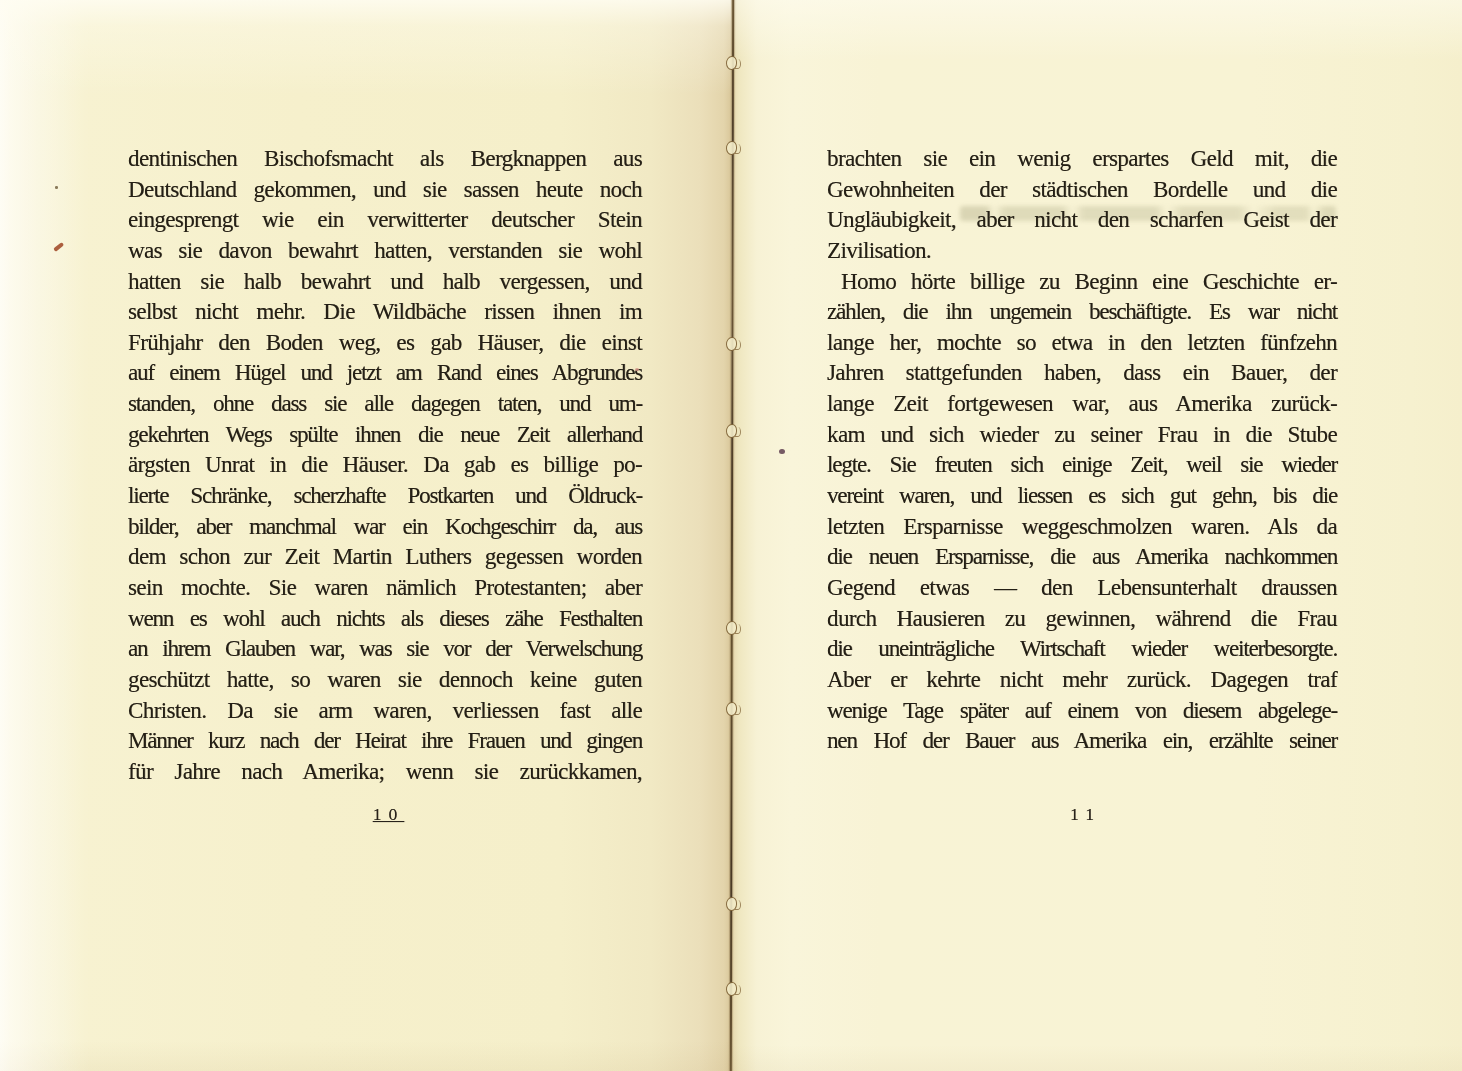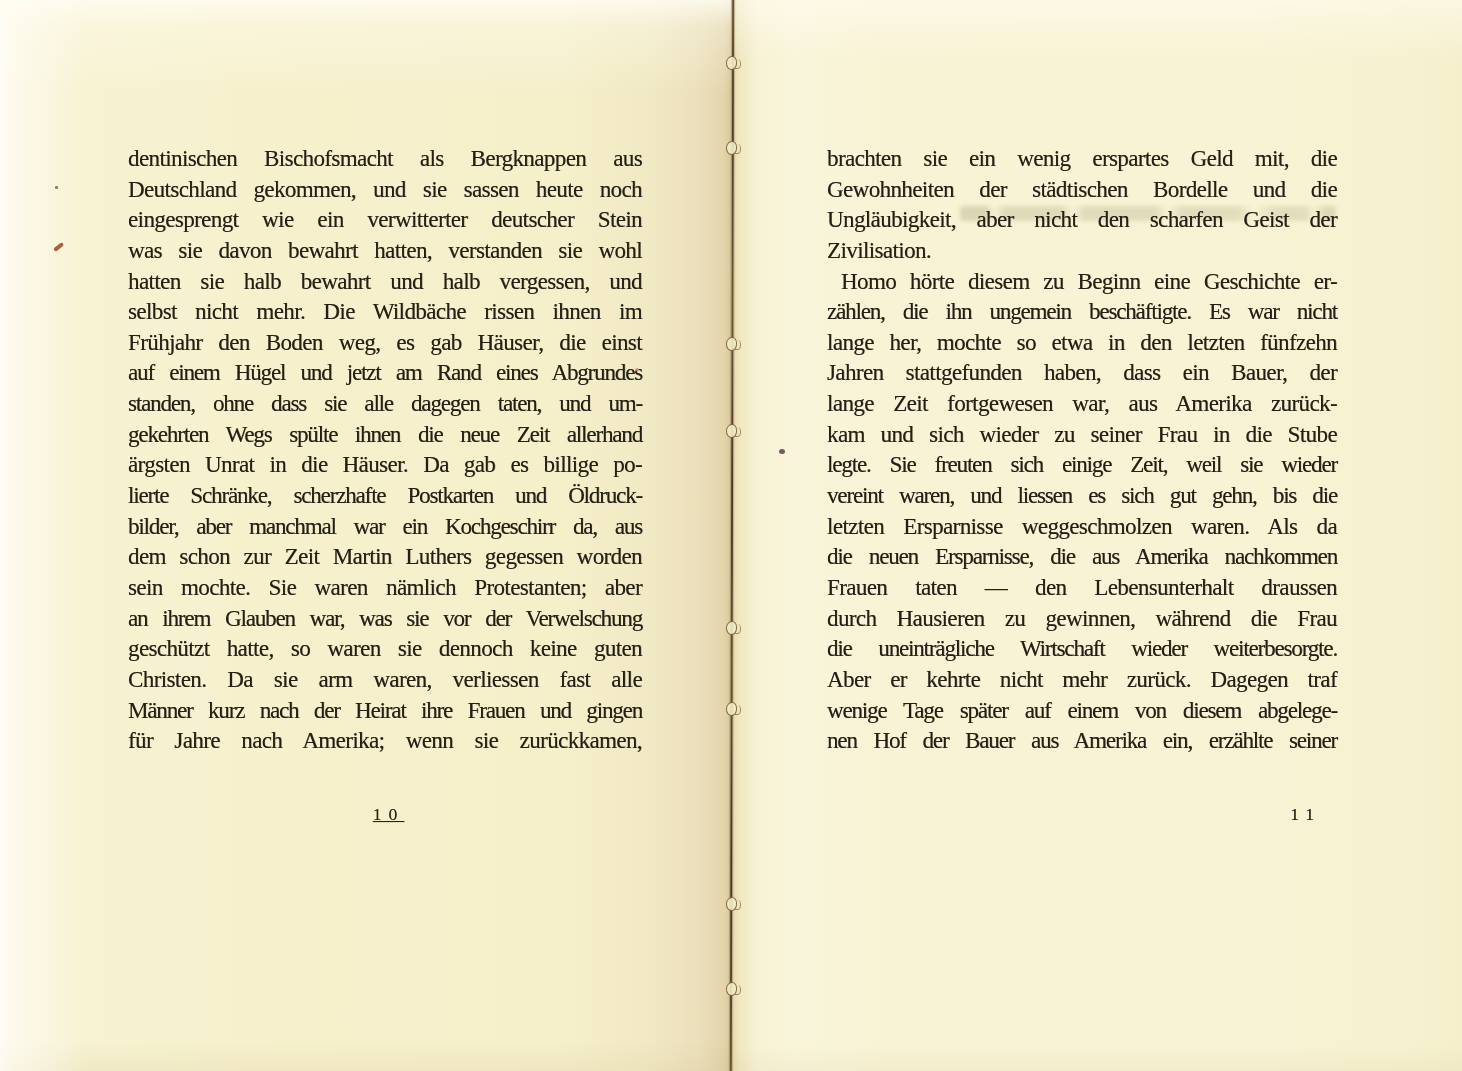--- a/index.html
+++ b/index.html
@@ -59,21 +59,21 @@
   .line.par-end { text-align-last: left; }
   .line.indent { text-indent: 14px; }
   .pagenum {
     position: absolute; top: 804px;
     font-size: 17.5px; letter-spacing: 7px; text-indent: 7px;
     text-align: center;
     color: #28221a;
     text-shadow: 0.3px 0.2px 0.2px rgba(36,31,21,0.5);
   }
   .page-left  .pagenum { left: 128px; width: 514px; text-decoration: underline; }
-  .page-right .pagenum { left: 80px;  width: 510px; text-align: right; }
+  .page-right .pagenum { left: 96px;  width: 510px; }
   
   .spine { position: absolute; left: 716px; top: 0; width: 34px; height: 100%; }
   .spine-line {
     position: absolute; left: 15px; top: -4px; width: 2px; height: 1080px;
     background: linear-gradient(180deg,
       #6d5835 0%, #51402a 12%, #6b5636 28%, #4e3d27 45%,
       #66522f 62%, #473723 80%, #5f4c2e 94%, #6d5835 100%);
     transform: rotate(0.12deg);
     box-shadow: -1px 0 1px rgba(120,95,55,0.45), 1px 0 1px rgba(120,95,55,0.35);
     border-radius: 1px;
@@ -129,47 +129,48 @@
       <div class="line">selbst nicht mehr. Die Wildbäche rissen ihnen im</div>
       <div class="line">Frühjahr den Boden weg, es gab Häuser, die einst</div>
       <div class="line tight">auf einem Hügel und jetzt am Rand eines Abgrundes</div>
       <div class="line tight">standen, ohne dass sie alle dagegen taten, und um-</div>
       <div class="line tight">gekehrten Wegs spülte ihnen die neue Zeit allerhand</div>
       <div class="line">ärgsten Unrat in die Häuser. Da gab es billige po-</div>
       <div class="line tight">lierte Schränke, scherzhafte Postkarten und Öldruck-</div>
       <div class="line tight">bilder, aber manchmal war ein Kochgeschirr da, aus</div>
       <div class="line">dem schon zur Zeit Martin Luthers gegessen worden</div>
       <div class="line">sein mochte. Sie waren nämlich Protestanten; aber</div>
+      <div class="line tight">wenn es wohl auch nichts als dieses zähe Festhalten</div>
       <div class="line tight">an ihrem Glauben war, was sie vor der Verwelschung</div>
       <div class="line">geschützt hatte, so waren sie dennoch keine guten</div>
       <div class="line">Christen. Da sie arm waren, verliessen fast alle</div>
       <div class="line tight">Männer kurz nach der Heirat ihre Frauen und gingen</div>
       <div class="line">für Jahre nach Amerika; wenn sie zurückkamen,</div>
     </div>
     <div class="pagenum">10</div>
   </div>
 
   <div class="page page-right">
     <div class="ghost"></div>
     <div class="textblock">
       <div class="line">brachten sie ein wenig erspartes Geld mit, die</div>
       <div class="line">Gewohnheiten der städtischen Bordelle und die</div>
       <div class="line">Ungläubigkeit, aber nicht den scharfen Geist der</div>
       <div class="line par-end">Zivilisation.</div>
-      <div class="line indent">Homo hörte diesem zu Beginn eine Geschichte er-</div>
+      <div class="line indent">Homo hörte billige zu Beginn eine Geschichte er-</div>
       <div class="line tight">zählen, die ihn ungemein beschäftigte. Es war nicht</div>
       <div class="line">lange her, mochte so etwa in den letzten fünfzehn</div>
       <div class="line">Jahren stattgefunden haben, dass ein Bauer, der</div>
       <div class="line">lange Zeit fortgewesen war, aus Amerika zurück-</div>
       <div class="line">kam und sich wieder zu seiner Frau in die Stube</div>
       <div class="line tight">legte. Sie freuten sich einige Zeit, weil sie wieder</div>
       <div class="line tight">vereint waren, und liessen es sich gut gehn, bis die</div>
       <div class="line">letzten Ersparnisse weggeschmolzen waren. Als da</div>
       <div class="line tight">die neuen Ersparnisse, die aus Amerika nachkommen</div>
-      <div class="line">Frauen taten — den Lebensunterhalt draussen</div>
+      <div class="line">Gegend etwas — den Lebensunterhalt draussen</div>
       <div class="line">durch Hausieren zu gewinnen, während die Frau</div>
       <div class="line tight">die uneinträgliche Wirtschaft wieder weiterbesorgte.</div>
       <div class="line">Aber er kehrte nicht mehr zurück. Dagegen traf</div>
       <div class="line tight">wenige Tage später auf einem von diesem abgelege-</div>
       <div class="line tight">nen Hof der Bauer aus Amerika ein, erzählte seiner</div>
     </div>
     <div class="pagenum">11</div>
   </div>
 
   <div class="spine">

